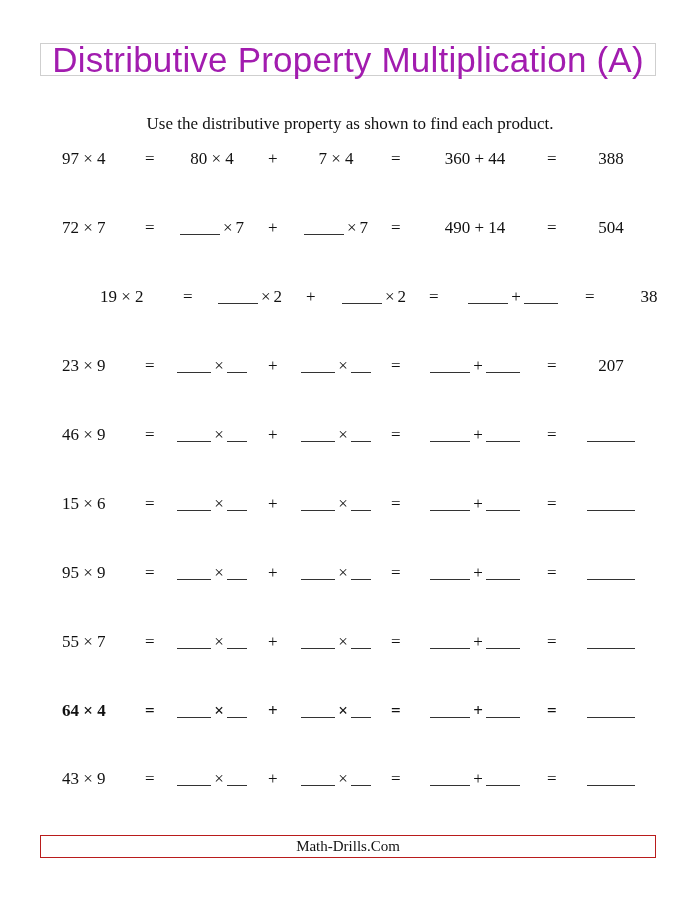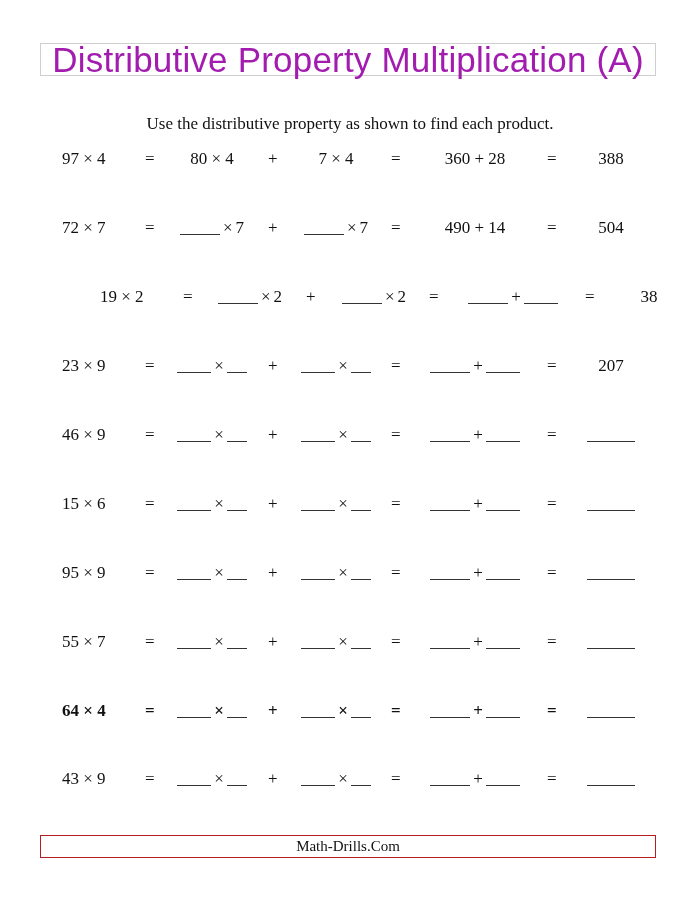--- a/index.html
+++ b/index.html
@@ -112,21 +112,21 @@
 <div class="subtitle">Use the distributive property as shown to find each product.</div>
 
 <div class="rows" id="rows">
     <div class="row" style="top: 147px;">
       <span class="cell c-problem">97 × 4</span>
       <span class="cell c-eq1">=</span>
       <span class="cell c-part1"><span>80 × 4</span></span>
       <span class="cell c-plus">+</span>
       <span class="cell c-part2"><span>7 × 4</span></span>
       <span class="cell c-eq2">=</span>
-      <span class="cell c-sum"><span>360 + 28</span></span>
+      <span class="cell c-sum"><span>360 + 44</span></span>
       <span class="cell c-eq3">=</span>
       <span class="cell c-answer"><span>388</span></span>
     </div>
     <div class="row" style="top: 216px; padding-left: 24px;">
       <span class="cell c-problem">72 × 7</span>
       <span class="cell c-eq1">=</span>
       <span class="cell c-part1"><span class="blank b4"></span><span class="op">×</span><span>7</span></span>
       <span class="cell c-plus">+</span>
       <span class="cell c-part2"><span class="blank b4"></span><span class="op">×</span><span>7</span></span>
       <span class="cell c-eq2">=</span>

